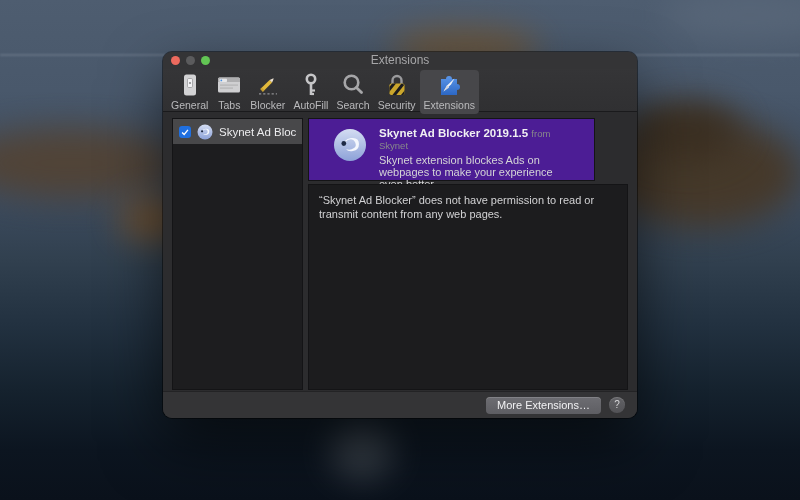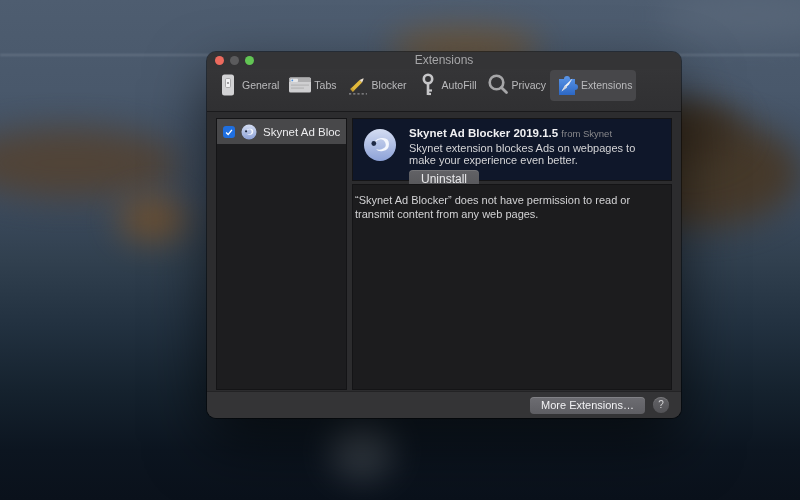--- a/index.html
+++ b/index.html
@@ -12,66 +12,66 @@
   .b-hill-center{left:390px;top:28px;width:150px;height:40px;background:#6f5534;opacity:.85;}
   .b-hill-left{left:-40px;top:128px;width:220px;height:70px;background:#55412d;opacity:.8;}
   .b-hill-left2{left:118px;top:196px;width:70px;height:46px;background:#7a5226;opacity:.75;}
   .b-island-right{left:600px;top:118px;width:200px;height:110px;background:#463828;opacity:.95;}
   .b-island-right2{left:630px;top:100px;width:110px;height:60px;background:#3a2e20;opacity:.9;}
   .b-sea-glow{left:330px;top:422px;width:64px;height:58px;background:#9aa0a4;opacity:.28;}
   .b-cloud-tr{left:660px;top:-10px;width:180px;height:50px;background:#5e6c7e;opacity:.6;}
 
   .window{position:absolute;left:163px;top:52px;width:474px;height:366px;
     border-radius:9px;background:#2c2c2e;
-    box-shadow:0 25px 60px rgba(0,0,0,.6),0 0 0 1px rgba(0,0,0,.45),inset 0 1px 0 rgba(255,255,255,.07);margin-left:44px;}
+    box-shadow:0 25px 60px rgba(0,0,0,.6),0 0 0 1px rgba(0,0,0,.45),inset 0 1px 0 rgba(255,255,255,.07);}
   .titlebar{position:absolute;left:0;top:0;right:0;height:17px;
     background:#343436;border-radius:9px 9px 0 0;}
   .lights{position:absolute;left:8px;top:4px;display:flex;gap:6px;}
   .light{width:9px;height:9px;border-radius:50%;display:inline-block;}
   .title{text-align:center;font-size:12px;line-height:17px;color:#a6a6a8;}
 
   .toolbar{position:absolute;left:0;top:17px;right:0;height:43px;
     background:linear-gradient(180deg,#353537,#303032);
     border-bottom:1px solid #1a1a1c;display:flex;align-items:flex-start;
     padding:1px 0 0 4px;box-sizing:border-box;}
-  .tb-item{display:flex;flex-direction:row;align-items:center;gap:1px;
+  .tb-item{display:flex;flex-direction:column;align-items:center;gap:1px;
     background:none;border:none;padding:2px 4px 3px;margin:0;border-radius:4px;cursor:default;}
   .tb-item.selected{background:#47474a;}
   .tb-icon{width:26px;height:26px;display:block;}
   .tb-icon svg{width:26px;height:26px;display:block;}
   .tb-label{font-size:10.5px;color:#bababc;font-family:"Liberation Sans",sans-serif;white-space:nowrap;}
 
   .sidebar{position:absolute;left:9px;top:66px;width:131px;height:272px;
     background:#1d1d1f;border:1px solid #141416;box-sizing:border-box;}
   .side-row{height:25px;display:flex;align-items:center;gap:6px;padding:0 6px;}
   .side-row.selected{background:#48484a;}
   .checkbox{width:12px;height:12px;border-radius:3px;background:#1f6fe0;
     display:inline-flex;align-items:center;justify-content:center;flex:0 0 auto;}
   .checkbox svg{width:10px;height:10px;}
   .ext-icon-small{width:16px;height:16px;flex:0 0 auto;}
   .ext-icon-small svg{width:16px;height:16px;display:block;}
   .side-label{font-size:11.5px;color:#ececee;white-space:nowrap;overflow:hidden;}
 
-  .detail-header{position:absolute;left:145px;top:66px;width:320px;height:63px;
-    background:#0f172a;border:1px solid #141416;box-sizing:border-box;
-    display:flex;padding:7px 10px;gap:12px;}
+  .detail-header{position:absolute;left:145px;top:66px;width:287px;height:63px;
+    background:#4c1d95;border:1px solid #141416;box-sizing:border-box;
+    display:flex;padding:7px 24px;gap:12px;}
   .ext-icon-big{width:34px;height:34px;flex:0 0 auto;margin-top:2px;}
   .ext-icon-big svg{width:34px;height:34px;display:block;}
   .dh-text{min-width:0;}
   .dtitle{font-size:11.5px;color:#f0f0f2;margin-top:1px;}
   .dtitle b{font-weight:bold;}
   .byline{font-size:9.5px;color:#88888b;}
   .desc{font-size:11px;color:#d4d4d6;line-height:12px;margin-top:3px;max-width:252px;}
   .uninstall{margin-top:4px;background:linear-gradient(180deg,#626266,#565659);
     border:none;border-radius:4px;color:#e9e9eb;font-size:12px;
     font-family:"Liberation Sans",sans-serif;padding:2px 12px;
     box-shadow:inset 0 1px 0 rgba(255,255,255,.12);cursor:default;}
 
   .detail-body{position:absolute;left:145px;top:132px;width:320px;height:206px;
-    background:#1c1c1e;border:1px solid #141416;box-sizing:border-box;padding:9px 2px;}
+    background:#1c1c1e;border:1px solid #141416;box-sizing:border-box;padding:9px 10px;}
   .perm-text{font-size:11px;color:#d2d2d4;line-height:13.5px;margin:0;max-width:296px;}
 
   .footer{position:absolute;left:0;right:0;bottom:0;height:27px;
     background:#343436;border-top:1px solid #232325;border-radius:0 0 9px 9px;
     display:flex;align-items:center;justify-content:flex-end;gap:8px;padding-right:12px;box-sizing:border-box;}
   .more-btn{background:linear-gradient(180deg,#6d6d72,#5e5e63);border:none;border-radius:4px;
     color:#f2f2f4;font-size:11px;font-family:"Liberation Sans",sans-serif;
     padding:2.5px 11px;box-shadow:inset 0 1px 0 rgba(255,255,255,.15);cursor:default;}
   .help-btn{width:16px;height:16px;border-radius:50%;background:linear-gradient(180deg,#626266,#525256);
     border:none;color:#d6d6d8;font-size:10px;line-height:14px;text-align:center;padding:0;
@@ -156,23 +156,42 @@
       <span class="tb-label">AutoFill</span>
     </button>
 
     <button class="tb-item">
       <span class="tb-icon">
         <svg viewBox="0 0 26 26">
             <circle cx="11.5" cy="10.5" r="6.8" fill="none" stroke="#a6a6a8" stroke-width="2.6"></circle>
             <path d="M16.4 15.4 L21.5 20.5" stroke="#a6a6a8" stroke-width="2.8" stroke-linecap="round"></path>
           </svg>
       </span>
-      <span class="tb-label">Privacy</span>
-    </button>
-
+      <span class="tb-label">Search</span>
+    </button>
+
+    <button class="tb-item">
+      <span class="tb-icon">
+        <svg viewBox="0 0 26 26">
+            <path d="M8.5 12.5 V8.5 a4.5 4.5 0 0 1 9 0 V12.5" fill="none" stroke="#9b9b9d" stroke-width="2.4"></path>
+            <defs>
+              <clipPath id="lockc">
+                <rect x="5.5" y="11.5" width="15" height="11.5" rx="1.8"></rect>
+              </clipPath>
+            </defs>
+            <rect x="5.5" y="11.5" width="15" height="11.5" rx="1.8" fill="#caa62c"></rect>
+            <g clip-path="url(#lockc)" stroke="#1c1c1e" stroke-width="3">
+              <path d="M1 23 L12 9"></path>
+              <path d="M8 26 L19 12"></path>
+              <path d="M15 28 L26 14"></path>
+            </g>
+          </svg>
+      </span>
+      <span class="tb-label">Security</span>
+    </button>
 
 
 
     <button class="tb-item selected">
       <span class="tb-icon">
         <svg viewBox="0 0 26 26">
             <defs>
               <linearGradient id="puzg" x1="0" y1="0" x2="0" y2="1">
                 <stop offset="0" stop-color="#5b96e8"></stop>
                 <stop offset="1" stop-color="#2c67c4"></stop>

